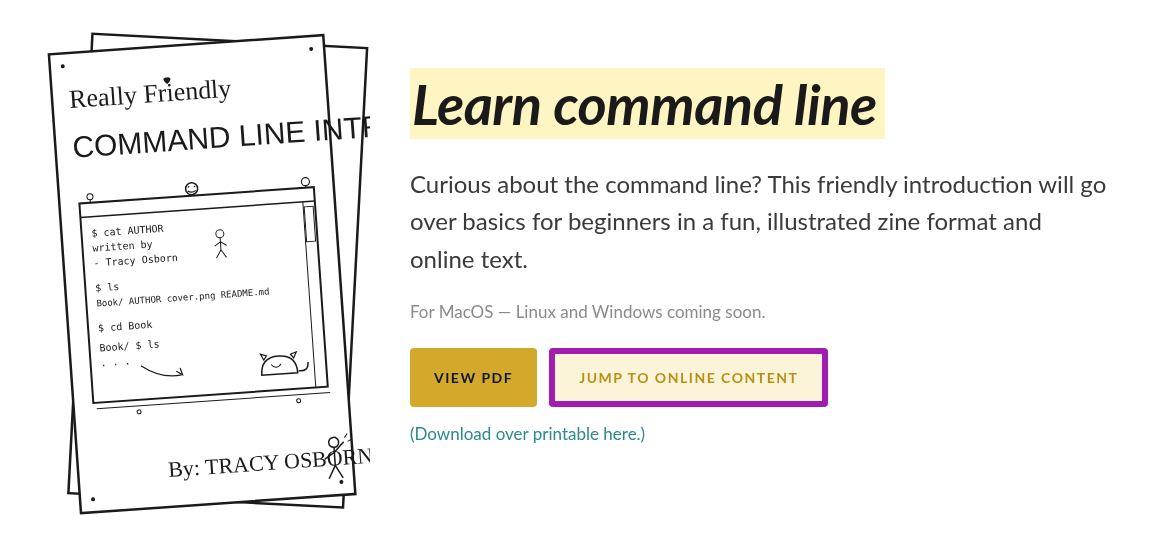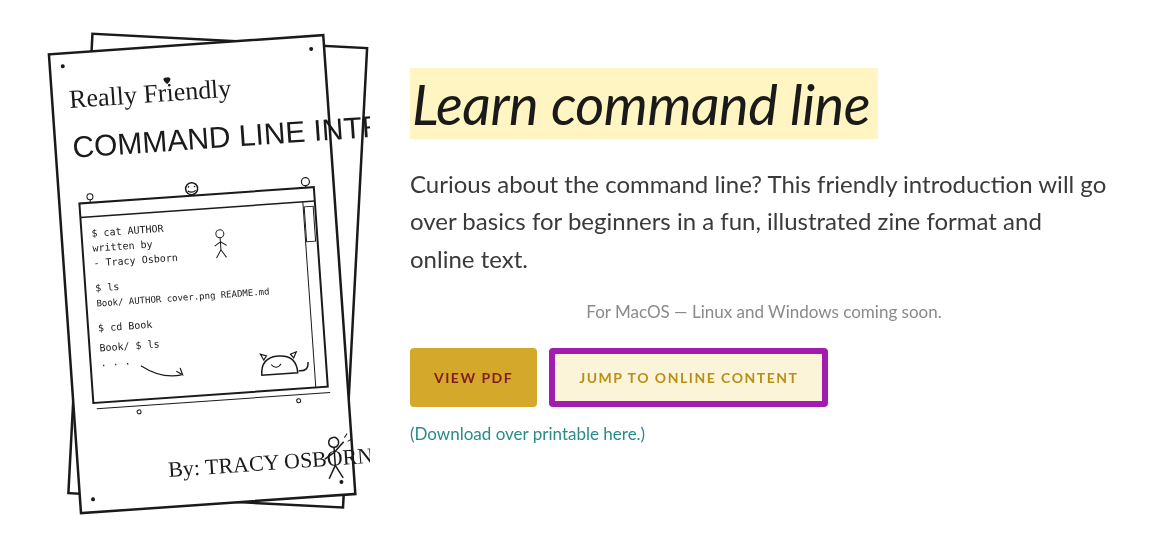--- a/index.html
+++ b/index.html
@@ -31,21 +31,21 @@
       height: 100%;
     }
     
     .content {
       flex: 1;
       padding-top: 50px;
     }
     
     .headline {
       font-size: 56px;
-      font-weight: 400;
+      font-weight: 700;
       font-style: italic;
       color: #1a1a1a;
       background: #fff5c2;
       display: inline;
       line-height: 1.2;
       padding: 2px 8px 2px 2px;
       letter-spacing: -0.5px;
     }
     
     .description {
@@ -53,21 +53,20 @@
       font-size: 24px;
       color: #3a3a3a;
       line-height: 1.55;
       max-width: 700px;
     }
     
     .platform-note {
       margin-top: 24px;
       font-size: 17px;
       color: #8a8a8a;
-      text-align: center;
     }
     
     .buttons {
       margin-top: 26px;
       display: flex;
       gap: 12px;
     }
     
     .btn {
       display: inline-block;
@@ -77,21 +76,21 @@
       letter-spacing: 1.5px;
       text-transform: uppercase;
       border-radius: 4px;
       cursor: pointer;
       border: none;
       font-family: inherit;
     }
     
     .btn-primary {
       background: #d4a82b;
-      color: #7f1d1d;
+      color: #0f172a;
     }
     
     .btn-secondary {
       background: #fcf4d9;
       color: #b89018;
       border: 6px solid #a21caf;
     }
     
     .download-link {
       margin-top: 16px;

